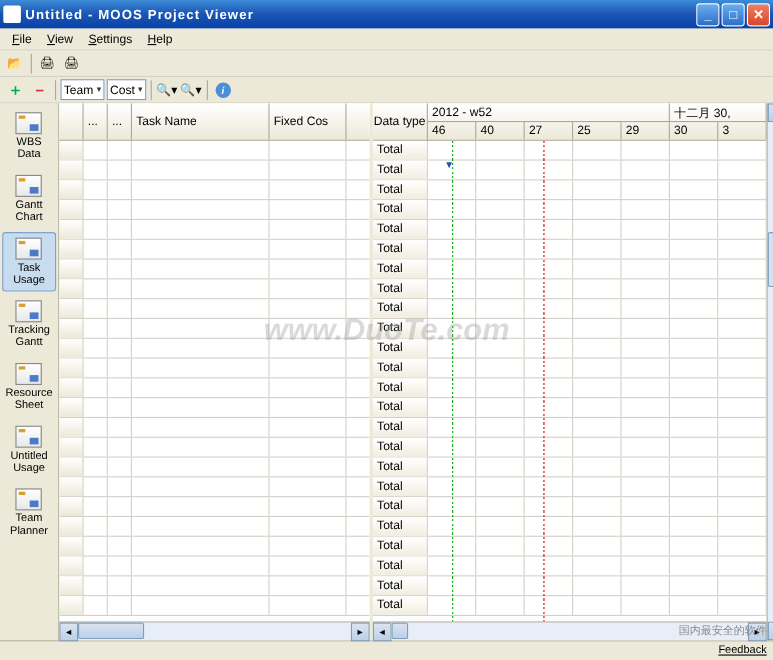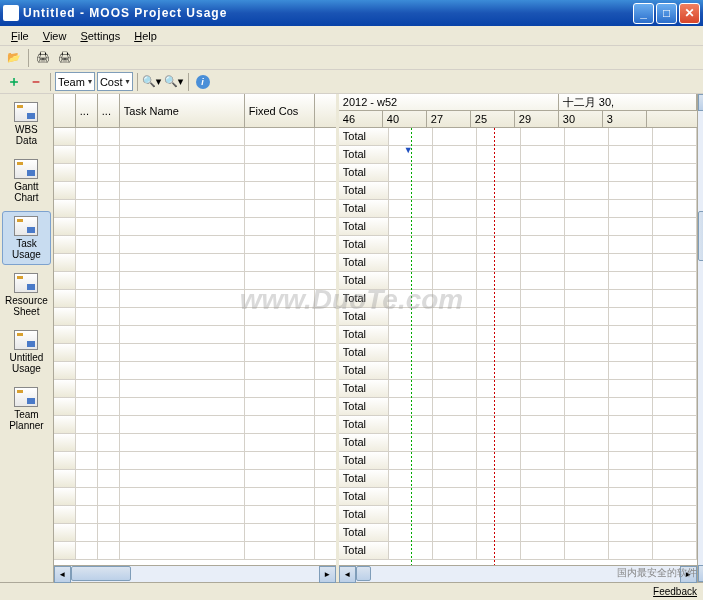--- a/index.html
+++ b/index.html
@@ -66,21 +66,21 @@
 .marker-blue { position: absolute; top: 17px; color: #2050c0; font-size: 9px; }
 
 .watermark { position: absolute; top: 50%; left: 50%; transform: translate(-50%, -50%); font-size: 28px; color: rgba(150,150,150,0.35); font-style: italic; font-weight: bold; pointer-events: none; }
 .footer-wm { position: absolute; bottom: 20px; right: 6px; font-size: 10px; color: #888; }
 </style>
 </head>
 <body>
 
 <div class="titlebar">
   <div class="titlebar-icon"></div>
-  <div class="titlebar-text">Untitled - MOOS Project Usage</div>
+  <div class="titlebar-text">Untitled - MOOS Project Viewer</div>
   <div class="winbtn min">_</div>
   <div class="winbtn max">□</div>
   <div class="winbtn close">✕</div>
 </div>
 
 <div class="menubar">
   <div class="menu-item"><u>F</u><span title="File">ile</span></div>
   <div class="menu-item"><u>V</u>iew</div>
   <div class="menu-item"><u>S</u>ettings</div>
   <div class="menu-item"><u>H</u>elp</div>
@@ -137,20 +137,24 @@
         <div class="side-icon"></div>
         <div class="side-label">WBS Data</div>
       </div>
       <div class="sideitem">
         <div class="side-icon"></div>
         <div class="side-label">Gantt Chart</div>
       </div>
       <div class="sideitem active">
         <div class="side-icon"></div>
         <div class="side-label">Task Usage</div>
+      </div>
+      <div class="sideitem">
+        <div class="side-icon"></div>
+        <div class="side-label">Tracking Gantt</div>
       </div>
       <div class="sideitem">
         <div class="side-icon"></div>
         <div class="side-label">Resource Sheet</div>
       </div>
       <div class="sideitem">
         <div class="side-icon"></div>
         <div class="side-label">Untitled Usage</div>
       </div>
       <div class="sideitem">
@@ -344,20 +348,23 @@
         <div class="scrolltrack">
             <div class="scrollthumb" style="left:0;width:60px"></div>
           </div>
         <div class="scrollbtn">►</div>
       </div>
     </div>
 
     <div class="rightpane">
       <div class="gridhdr" style="flex-direction:column">
         <div style="display:flex;height:17px">
+          <div class="gridhdr-cell" style="width:50px;height:34px;text-align:center;justify-content:center;flex-direction:column">
+              <span>Data type</span>
+            </div>
           <div class="gridhdr-stack" style="flex:1">
             <div style="display:flex;height:17px;border-bottom:1px solid #aca899">
               <div class="gridhdr-cell" style="width:220px">2012 - w52</div>
               <div class="gridhdr-cell" style="flex:1">十二月 30,</div>
             </div>
             <div style="display:flex;height:17px" id="day-hdr">
                 <div class="gridhdr-cell" style="width: 44px;">46</div>
                 <div class="gridhdr-cell" style="width: 44px;">40</div>
                 <div class="gridhdr-cell" style="width: 44px;">27</div>
                 <div class="gridhdr-cell" style="width: 44px;">25</div>

